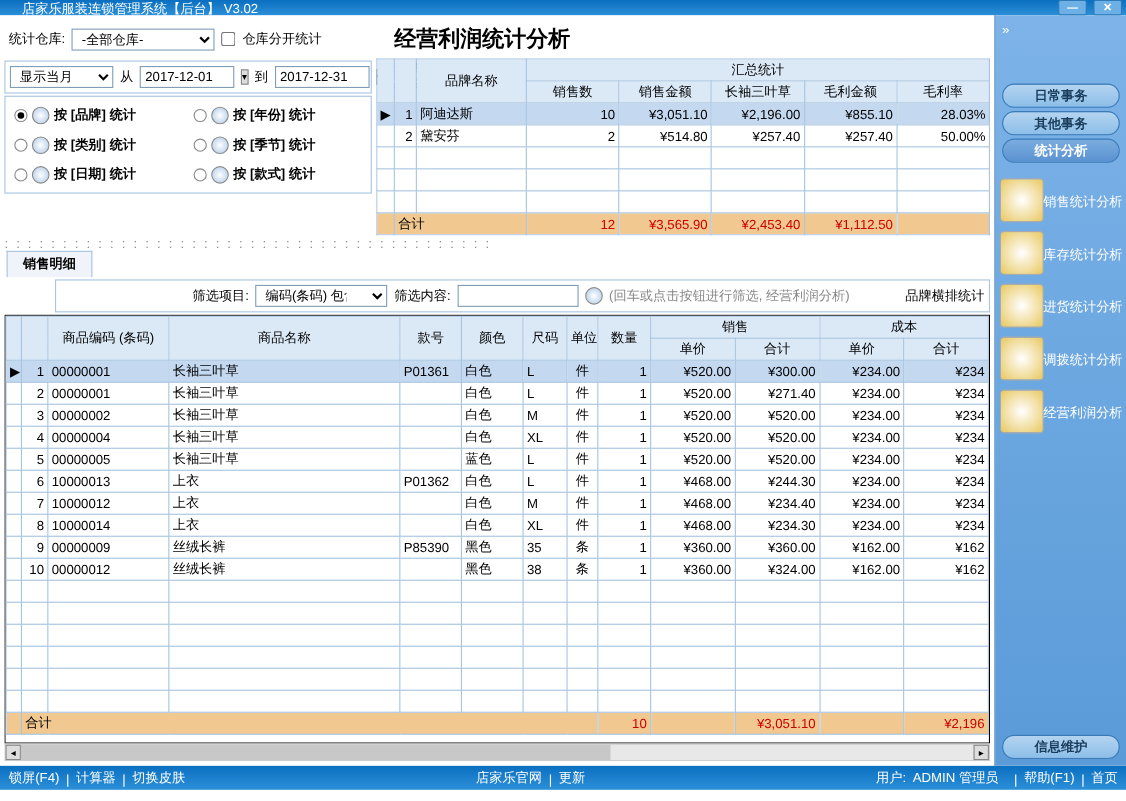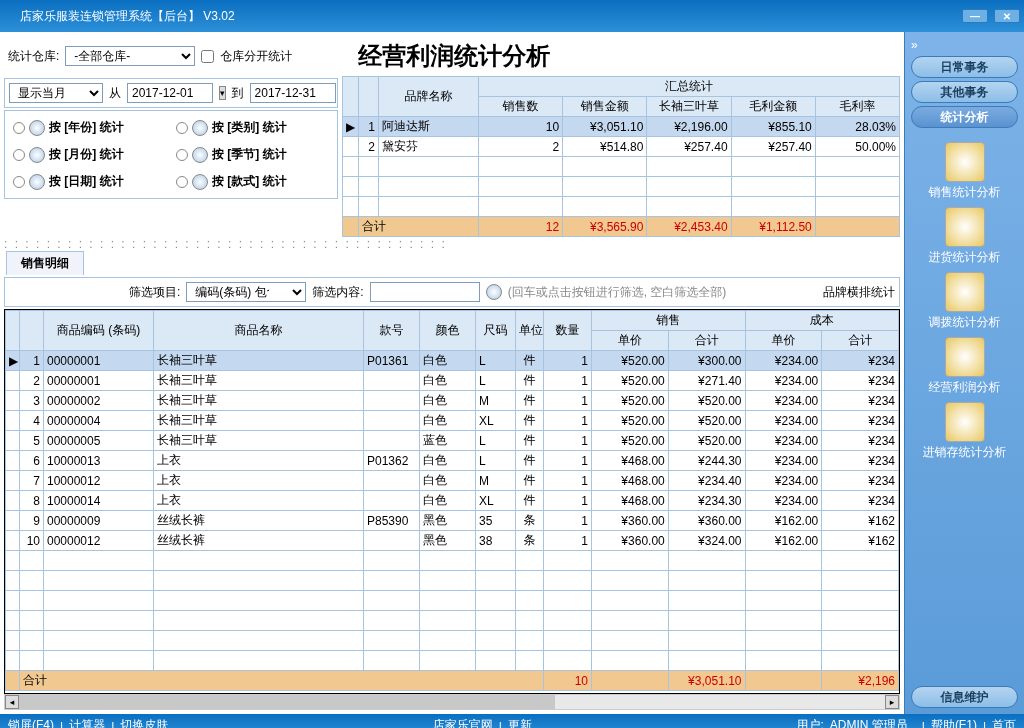--- a/index.html
+++ b/index.html
@@ -1,34 +1,34 @@
 <!DOCTYPE html>
 <html><head>
 <meta charset="utf-8">
 <style>
 * { box-sizing: border-box; margin: 0; padding: 0; font-family: "SimSun", "宋体", sans-serif; font-size: 12px; }
 body { background: #fff; overflow: hidden; width: 1024px; height: 728px; }
-.titlebar { height: 14px; background: linear-gradient(#0a6fc0, #2c8fd8); color: #fff; display: flex; align-items: center; padding: 16px 4px; }
+.titlebar { height: 14px; background: linear-gradient(#0a6fc0, #2c8fd8); color: #fff; display: flex; padding: 0 4px; }
 .titlebar .title { flex: 1; padding-left: 16px; }
 .titlebar .btns { display: flex; gap: 6px; }
 .winbtn { width: 26px; height: 14px; background: #6cb0e6; border: 1px solid #2e7ab8; border-radius: 2px; display: flex; align-items: center; justify-content: center; color: #fff; font-weight: bold; font-size: 10px; }
 .workarea { display: flex; height: 682px; }
 .mainpanel { flex: 1; background: #fff; padding: 4px; display: flex; flex-direction: column; overflow: hidden; }
 .sidebar { width: 120px; background: linear-gradient(#7db3e8, #5a9bd8); display: flex; flex-direction: column; align-items: center; padding-top: 6px; gap: 4px; border-left: 1px solid #3b7bb8; }
-.sbTop { display:flex; flex-direction:column; gap:3px; width:100%; padding:0 6px;}
+.sbTop { display:flex; flex-direction:column; gap:3px; width:100%; padding:0 6px;margin-top:38px;}
 .sbBtn { width: 100%; height: 22px; background: linear-gradient(#b4d4f0, #8cbee8); border: 1px solid #3b7bb8; border-radius: 11px; display: flex; align-items: center; justify-content: center; color: #1a3d5c; font-weight: bold; }
 .sbBtn.active { background: linear-gradient(#7bace0, #5a92d0); color: #fff; }
 .sbList { flex:1; overflow:auto; display:flex; flex-direction:column; align-items:center; gap:2px; margin-top:6px;}
-.sbItem { display: flex; flex-direction: column; align-items: center; color: #fff; margin-top: 4px; }
+.sbItem { display: flex; flex-direction: row; align-items: center; color: #fff; margin-top: 4px; }
 .sbIcon { width: 40px; height: 40px; background: radial-gradient(#fff, #e8c860); border: 1px solid #aaa; border-radius: 4px; margin-bottom: 2px; }
 .filterRow { padding: 4px; display: flex; align-items: center; gap: 6px; }
 .dropdown, .dateInput { height: 20px; border: 1px solid #7f9db9; background: #fff; padding: 0 18px 0 4px; font-size: 12px; }
 select.dropdown { padding-right: 20px; }
 .checkbox { width: 13px; height: 13px; }
-.pageTitle { font-size: 24px; font-weight: bold; margin-left: 60px; }
+.pageTitle { font-size: 20px; font-weight: bold; margin-left: 60px; }
 .groupBox { border: 1px solid #a6c4e0; padding: 4px; margin: 2px 0; }
 .radioGrid { display: grid; grid-template-columns: 1fr 1fr; gap: 10px 10px; padding: 4px; }
 .radioItem { display: flex; align-items: center; gap: 4px; }
 .radioDot { width: 12px; height: 12px; border: 1px solid #888; border-radius: 50%; display: inline-flex; align-items: center; justify-content: center; }
 .radioDot.sel::after { content: ""; width: 6px; height: 6px; background: #000; border-radius: 50%; }
 .lookIcon { width: 16px; height: 16px; background: radial-gradient(#fff, #aac8e6); border: 1px solid #888; border-radius: 50%; }
 .statBtn { height: 20px; border: 1px solid #7f9db9; background: #fff; padding: 0 8px; display: flex; align-items: center; gap: 4px; }
 .checkIcon { color: #0a0; font-weight: bold; }
 .tbl { border-collapse: collapse; width: 100%; table-layout: fixed; }
 .tbl th, .tbl td { border: 1px solid #a6c4e0; height: 20px; padding: 0 3px; font-size: 12px; white-space: nowrap; overflow: hidden; }
@@ -93,33 +93,33 @@
               <span class="sbArrow">▾</span>
             <button class="statBtn">
                 <span class="checkIcon">✓</span>
                 <span>统计</span>
               </button>
           </div>
         </div>
         <div class="groupBox">
           <div class="radioGrid" id="radioGrid">
               <div class="radioItem">
+                <span class="radioDot sel"></span>
+    <span class="lookIcon"></span>
+    <b>按 [品牌] 统计</b>
+              </div>
+              <div class="radioItem">
                 <span class="radioDot "></span>
     <span class="lookIcon"></span>
     <b>按 [年份] 统计</b>
               </div>
               <div class="radioItem">
                 <span class="radioDot "></span>
     <span class="lookIcon"></span>
     <b>按 [类别] 统计</b>
-              </div>
-              <div class="radioItem">
-                <span class="radioDot "></span>
-    <span class="lookIcon"></span>
-    <b>按 [月份] 统计</b>
               </div>
               <div class="radioItem">
                 <span class="radioDot "></span>
     <span class="lookIcon"></span>
     <b>按 [季节] 统计</b>
               </div>
               <div class="radioItem">
                 <span class="radioDot "></span>
     <span class="lookIcon"></span>
     <b>按 [日期] 统计</b>
@@ -215,27 +215,27 @@
       </div>
     </div>
 
     <div class="shadowDivider">
         <span class="dots">: : : : : : : : : : : : : : : : : : : : : : : : : : : : : : : : : : : : : : : : : :</span>
       </div>
 
     <div>
       <span class="tab">销售明细</span>
     </div>
-    <div class="filterBar groupBox" style="border-top:1px solid #a6c4e0;">
+    <div class="filterBar groupBox" style="border-top:1px solid #a6c4e0;margin-left:46px;">
       <span style="margin-left:120px">筛选项目:</span>
       <select class="dropdown" style="width:120px"><option>编码(条码) 包含</option></select>
       <span>筛选内容:</span>
       <input class="textInput" style="">
       <span class="lookIcon"></span>
-      <span class="hintText">(回车或点击按钮进行筛选, 空白筛选全部)</span>
+      <span class="hintText">(回车或点击按钮进行筛选, 经营利润分析)</span>
       <span style="flex:1"></span>
       <span>品牌横排统计</span>
     </div>
 
     <div class="detailWrap">
       <div class="detailScroll">
         <table class="tbl" style="min-width:880px">
           <thead>
             <tr>
               <th rowspan="2" style="width:14px"></th>
@@ -526,33 +526,33 @@
         <div class="sbBtn">其他事务</div>
         <div class="sbBtn active">统计分析</div>
       </div>
     <div class="sbList" id="sbList">
         <div class="sbItem">
           <div class="sbIcon"></div>
           <span>销售统计分析</span>
         </div>
         <div class="sbItem">
           <div class="sbIcon"></div>
+          <span>库存统计分析</span>
+        </div>
+        <div class="sbItem">
+          <div class="sbIcon"></div>
           <span>进货统计分析</span>
         </div>
         <div class="sbItem">
           <div class="sbIcon"></div>
           <span>调拨统计分析</span>
         </div>
         <div class="sbItem">
           <div class="sbIcon"></div>
           <span>经营利润分析</span>
-        </div>
-        <div class="sbItem">
-          <div class="sbIcon"></div>
-          <span>进销存统计分析</span>
         </div>
       </div>
     <div class="sbTop" style="margin-bottom:6px">
       <div class="sbBtn">信息维护</div>
     </div>
   </div>
 </div>
 
 <div class="statusbar">
   <div class="sl" id="statusL">

